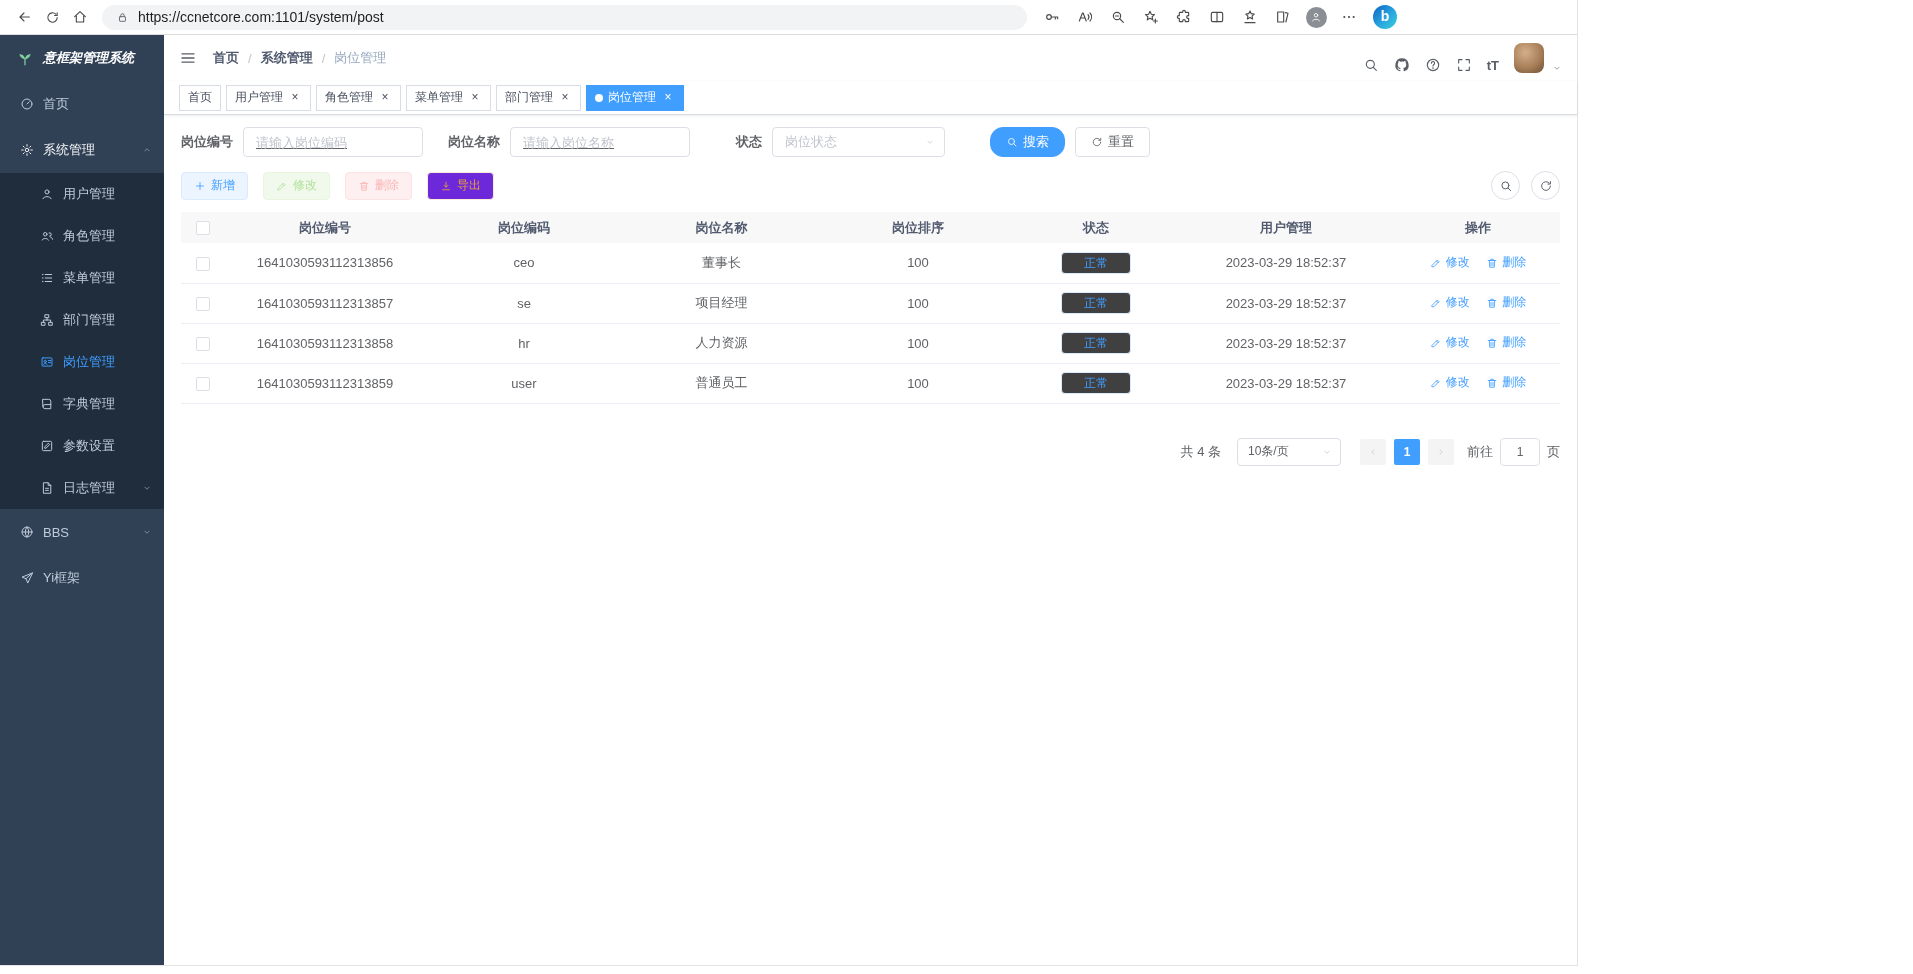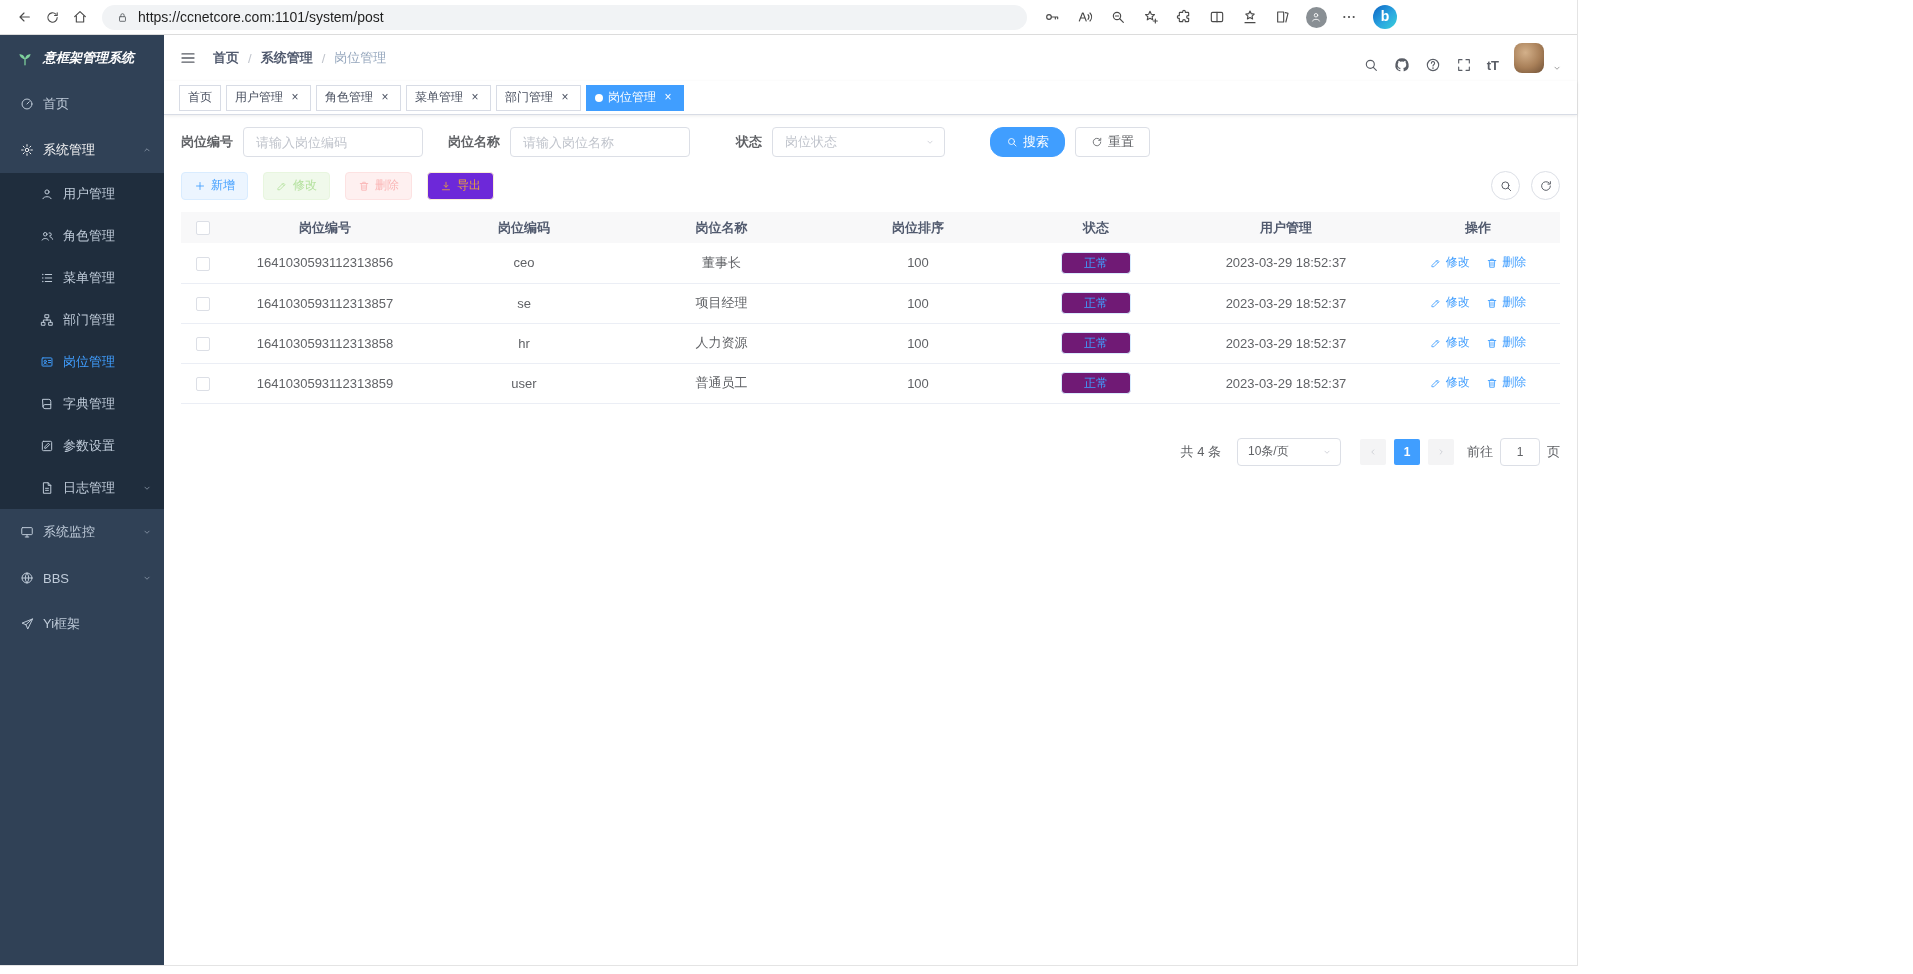--- a/index.html
+++ b/index.html
@@ -68,21 +68,21 @@
   .tab.active { background:var(--accent); border-color:var(--accent); color:#fff; }
   .tab.active::before { content:""; width:8px; height:8px; border-radius:50%; background:#fff; }
 
   
   .content { flex:1; padding:12px 17px; overflow:hidden; }
 
   .filter-row { display:flex; align-items:center; }
   .filter-item { display:flex; align-items:center; margin-right:25px; }
   .filter-item.status-item { margin-left:21px; }
   .filter-label { font-weight:bold; color:#606266; margin-right:10px; white-space:nowrap; }
-  .text-input { width:180px; height:30px; border:1px solid #dcdfe6; border-radius:4px; padding:0 12px; font-size:13px; color:#606266; font-family:inherit; outline:none; background:#fff; }
+  .text-input { width:180px; height:30px; border:1px solid #dcdfe6; border-radius:4px; padding:0 12px; font-size:13px; color:#606266; font-family:inherit; outline:none; background:#fff;text-decoration:underline; }
   .text-input::placeholder { color:#c0c4cc; }
   .select { width:173px; height:30px; border:1px solid #dcdfe6; border-radius:4px; background:#fff; display:flex; align-items:center; justify-content:space-between; padding:0 9px 0 12px; cursor:pointer; }
   .select .ph { color:#c0c4cc; font-size:13px; }
   .select .ic { color:#c0c4cc; }
 
   .btn { display:inline-flex; align-items:center; gap:5px; height:30px; padding:0 15px; border-radius:4px; font-size:13px; border:1px solid transparent; cursor:pointer; font-family:inherit; white-space:nowrap; }
   .btn-primary { background:var(--accent); border-color:var(--accent); color:#fff; margin-left:20px;border-radius:13px; }
   .btn-default { background:#fff; border-color:#dcdfe6; color:#606266; margin-left:10px; }
 
   .toolbar { display:flex; align-items:center; margin-top:14px; }
@@ -91,21 +91,21 @@
   .btn-edit   { background:#f0f9eb; border-color:#e8f6df; color:#b3e19d; cursor:not-allowed; }
   .btn-delete { background:#fef0f0; border-color:#fde2e2; color:#fab6b6; cursor:not-allowed; }
   .btn-export { background:#6d28d9; border-color:#faecd8; color:#e6a23c; }
   .toolbar-right { margin-left:auto; display:flex; align-items:center; gap:11px; }
   .circle-btn { width:29px; height:29px; border-radius:50%; border:1px solid #dcdfe6; background:#fff; color:#5a5e66; display:flex; align-items:center; justify-content:center; cursor:pointer; }
 
   table { width:100%; border-collapse:collapse; table-layout:fixed; margin-top:12px; }
   thead th { background:#f8f8f9; color:#515a6e; font-size:13px; font-weight:bold; height:31px; text-align:center; }
   tbody td { height:40px; text-align:center; font-size:13px; color:#606266; border-bottom:1px solid #ebeef5; }
   .checkbox { display:inline-block; width:14px; height:14px; border:1px solid #dcdfe6; border-radius:2px; background:#fff; vertical-align:middle; cursor:pointer; }
-  .tag { display:inline-block; height:22px; line-height:20px; padding:0 22px; background:#701a75; border:1px solid #d9ecff; border-radius:4px; color:var(--accent); font-size:12px; }
+  .tag { display:inline-block; height:22px; line-height:20px; padding:0 22px; background:#404040; border:1px solid #d9ecff; border-radius:4px; color:var(--accent); font-size:12px; }
   .op { display:inline-flex; align-items:center; gap:4px; color:var(--accent); font-size:12px; cursor:pointer; text-decoration:none; }
   .op + .op { margin-left:13px; }
 
   .pagination { display:flex; align-items:center; justify-content:flex-end; margin-top:34px; font-size:13px; color:#606266; }
   .pg-total { margin-right:16px; }
   .pg-size { width:104px; height:28px; border:1px solid #dcdfe6; border-radius:4px; background:#fff; display:flex; align-items:center; justify-content:space-between; padding:0 8px 0 10px; font-size:12px; color:#606266; cursor:pointer; margin-right:15px; }
   .pg-size .ic { color:#c0c4cc; }
   .pg-btn { width:26px; height:26px; border-radius:2px; background:#f4f4f5; color:#c0c4cc; display:flex; align-items:center; justify-content:center; margin:0 4px; cursor:pointer; border:none; }
   .pg-btn .ic { transform:rotate(90deg); }
   .pg-btn.next .ic { transform:rotate(-90deg); }
@@ -430,29 +430,20 @@
           <svg class="ic s14">
               <use href="#i-doc"></use>
             </svg>
           <span>日志管理</span>
           <svg class="ic s10 chev">
               <use href="#i-caret"></use>
             </svg>
         </div>
       </div>
 
-      <div class="menu-item">
-        <svg class="ic s14">
-            <use href="#i-monitor"></use>
-          </svg>
-        <span>系统监控</span>
-        <svg class="ic s10 chev">
-            <use href="#i-caret"></use>
-          </svg>
-      </div>
       <div class="menu-item">
         <svg class="ic s14">
             <use href="#i-globe"></use>
           </svg>
         <span>BBS</span>
         <svg class="ic s10 chev">
             <use href="#i-caret"></use>
           </svg>
       </div>
       <div class="menu-item">

